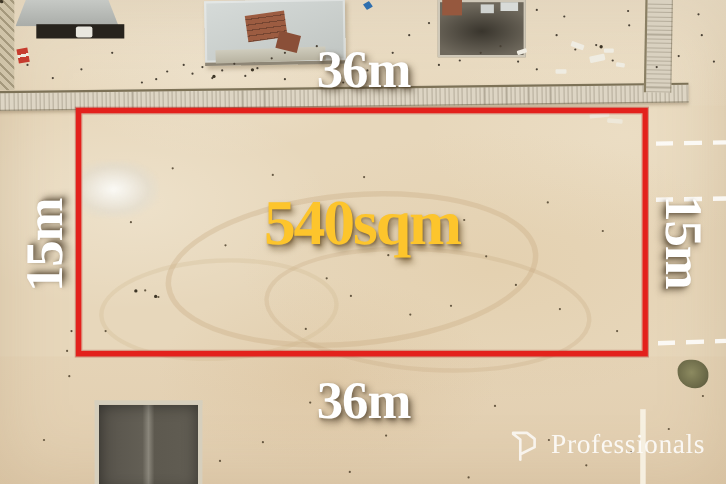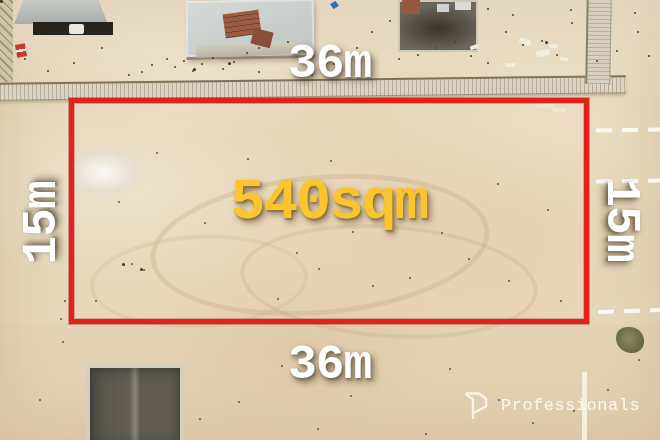--- a/index.html
+++ b/index.html
@@ -1,18 +1,18 @@
 <!DOCTYPE html>
 <html><head>
 <meta charset="utf-8">
 <style>
   html,body{margin:0;padding:0;background:#222;}
   .stage{
     position:relative;width:660px;height:440px;overflow:hidden;
-    font-family:Liberation Mono, monospace;
+    font-family:Liberation Serif, serif;
     background-color:#e7d7bb;
     background-image:
       radial-gradient(260px 140px at 18% 42%, rgba(255,252,242,.28), transparent 70%),
       radial-gradient(320px 170px at 68% 55%, rgba(224,201,163,.45), transparent 72%),
       radial-gradient(220px 130px at 45% 78%, rgba(216,189,149,.40), transparent 70%),
       radial-gradient(260px 140px at 86% 28%, rgba(241,230,208,.40), transparent 70%),
       radial-gradient(200px 110px at 30% 15%, rgba(244,236,220,.35), transparent 70%);
     box-shadow: inset 0 0 60px rgba(160,130,90,.25);
   }
   .abs{position:absolute;}
@@ -103,21 +103,21 @@
     text-shadow:3px 4px 7px rgba(66,52,32,.65), 1px 2px 3px rgba(66,52,32,.45);}
   .lbl-top{left:288px;top:40px;}
   .lbl-bottom{left:288px;top:341px;}
   .lbl-left{left:-16px;top:199px;width:115px;text-align:center;transform:rotate(-90deg);transform-origin:center;}
   .lbl-right{left:563px;top:196px;width:115px;text-align:center;transform:rotate(90deg);transform-origin:center;}
   .area-label{left:69px;top:174px;width:520px;text-align:center;color:#fdc52c;font-weight:700;font-size:58px;letter-spacing:-2px;line-height:1;
     text-shadow:3px 4px 6px rgba(80,55,15,.55), 1px 2px 2px rgba(80,55,15,.4);}
   
   .watermark{left:462px;top:390px;display:flex;align-items:center;gap:11px;color:rgba(255,255,255,.85);}
   .watermark svg{display:block;opacity:.9;}
-  .brand-text{font-size:17px;font-weight:400;letter-spacing:.5px;}
+  .brand-text{font-size:25px;font-weight:400;letter-spacing:.5px;}
 </style>
 </head>
 <body>
 
 <div class="stage">
 
   <div class="abs tone-top"></div>
   <div class="abs tone-bottom"></div>
 
   <div class="abs swirl swirl1"></div>

